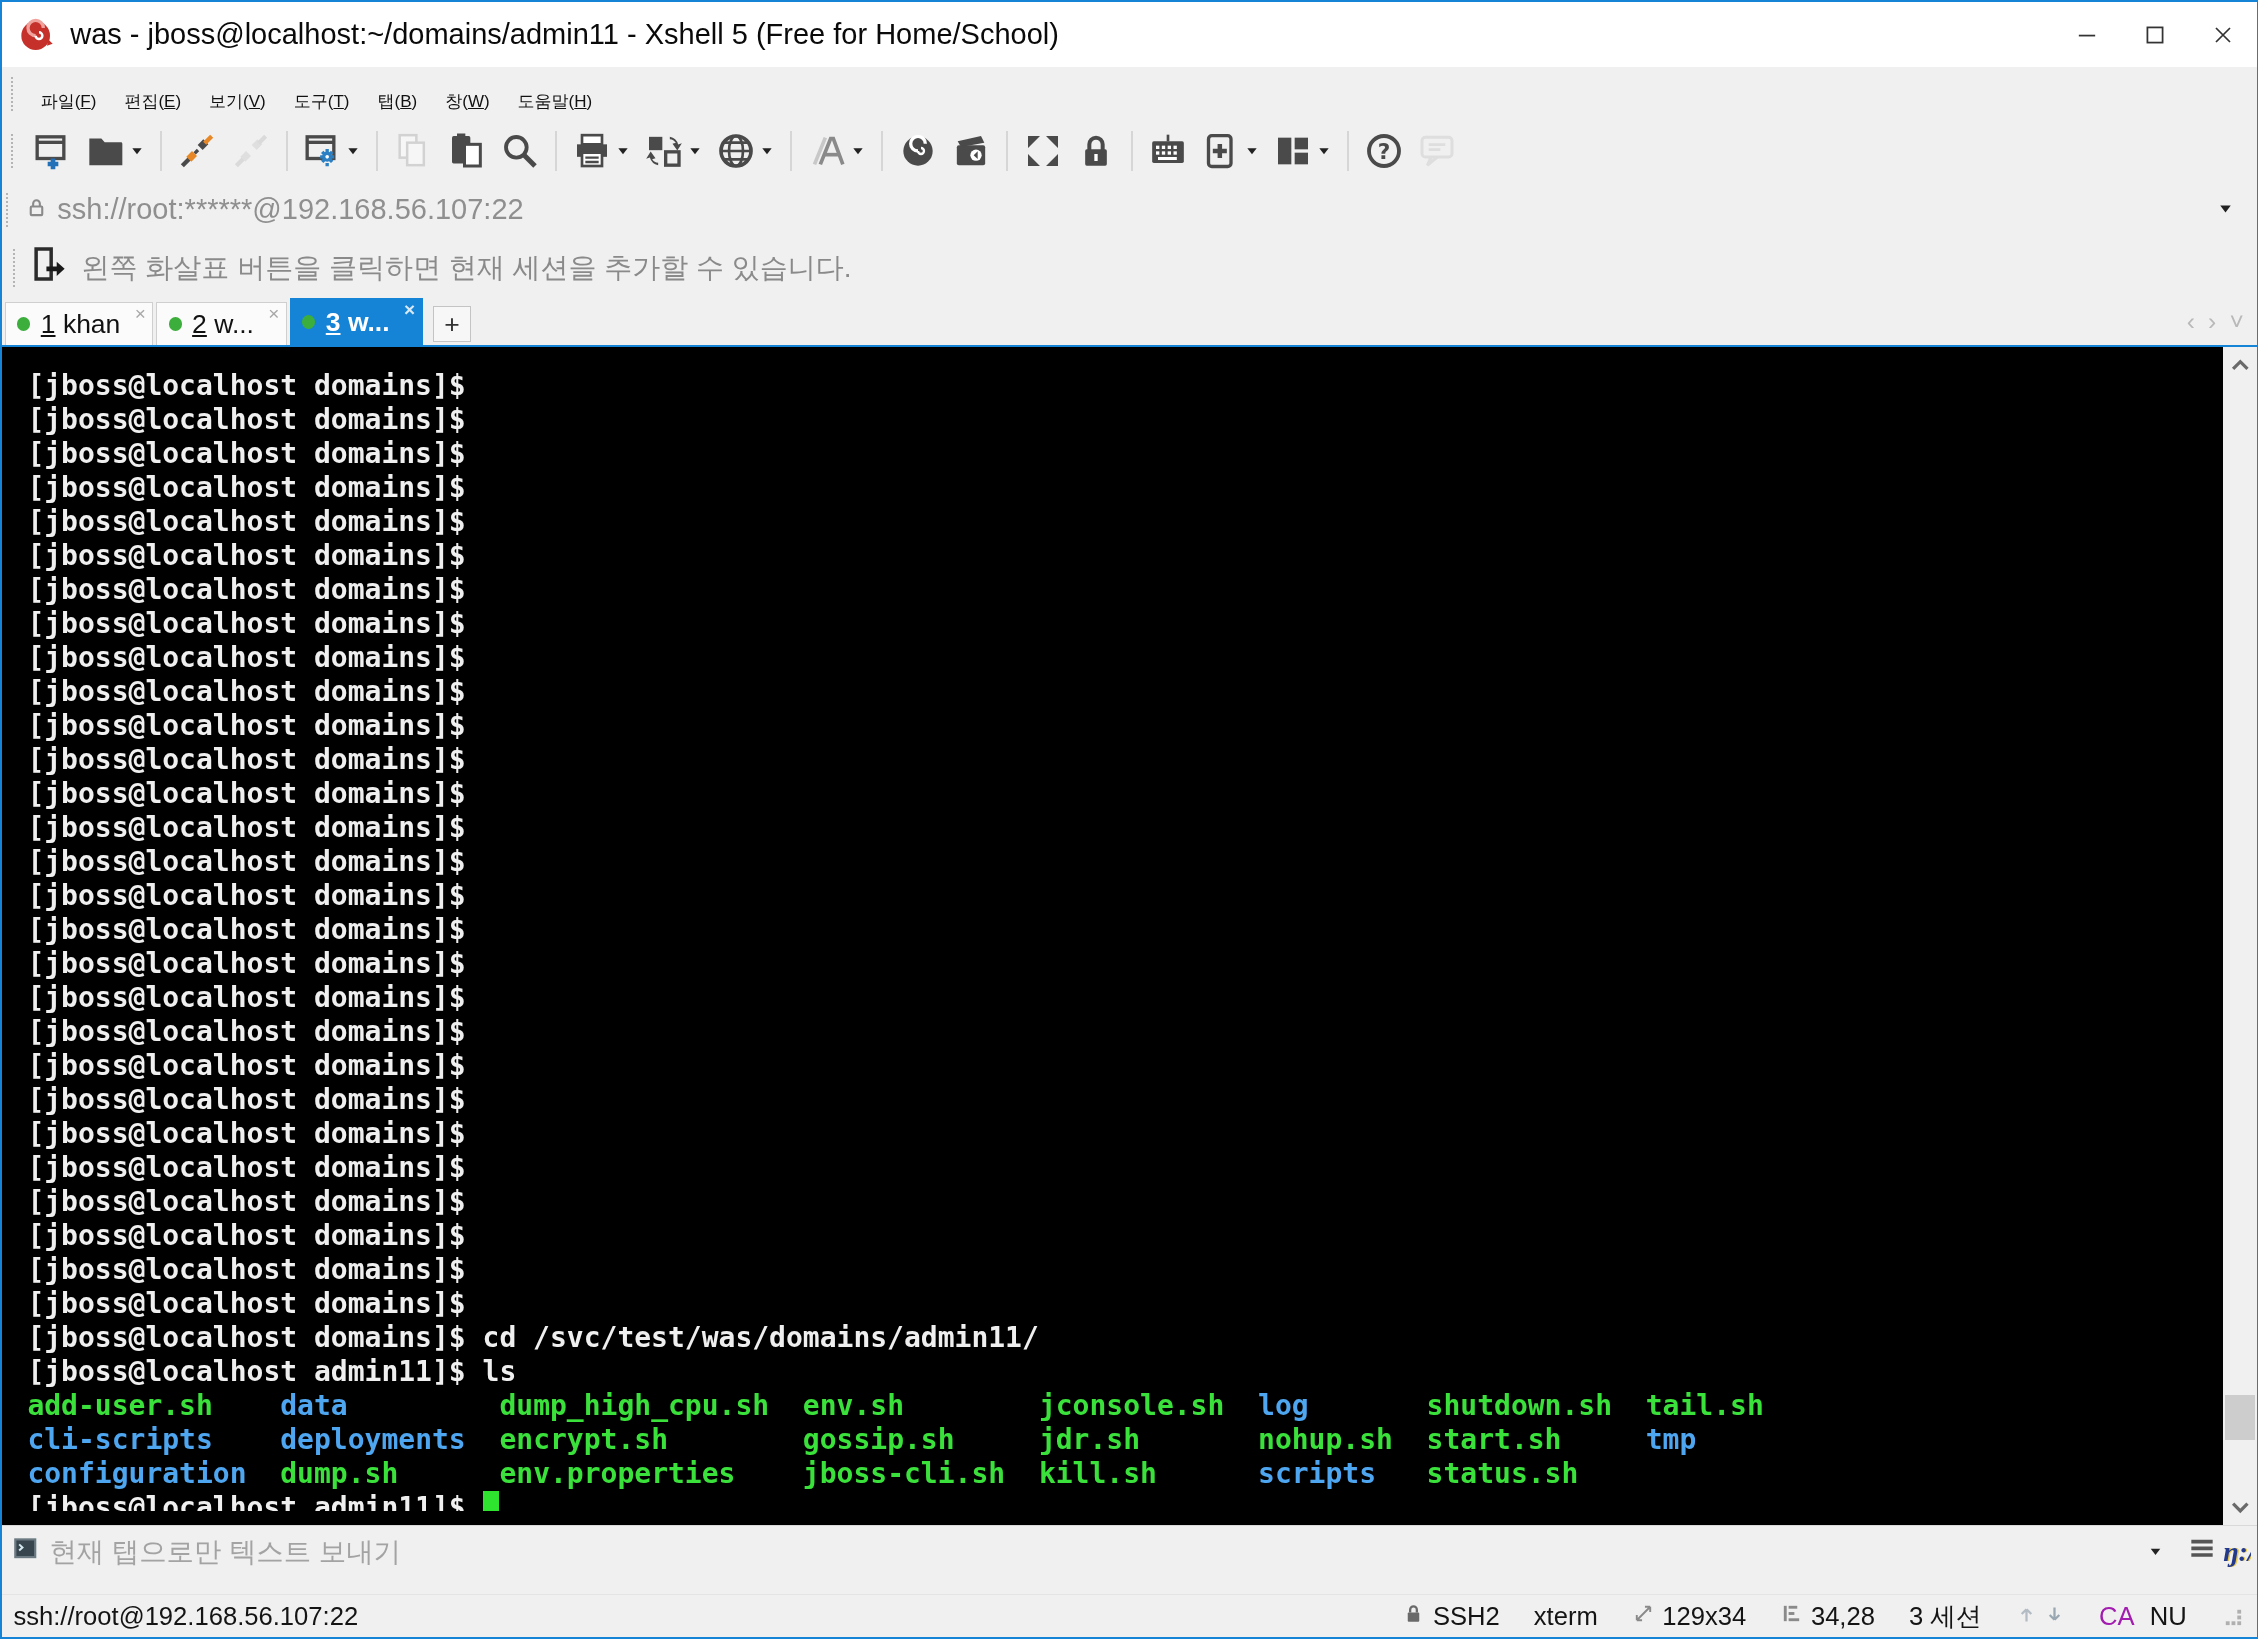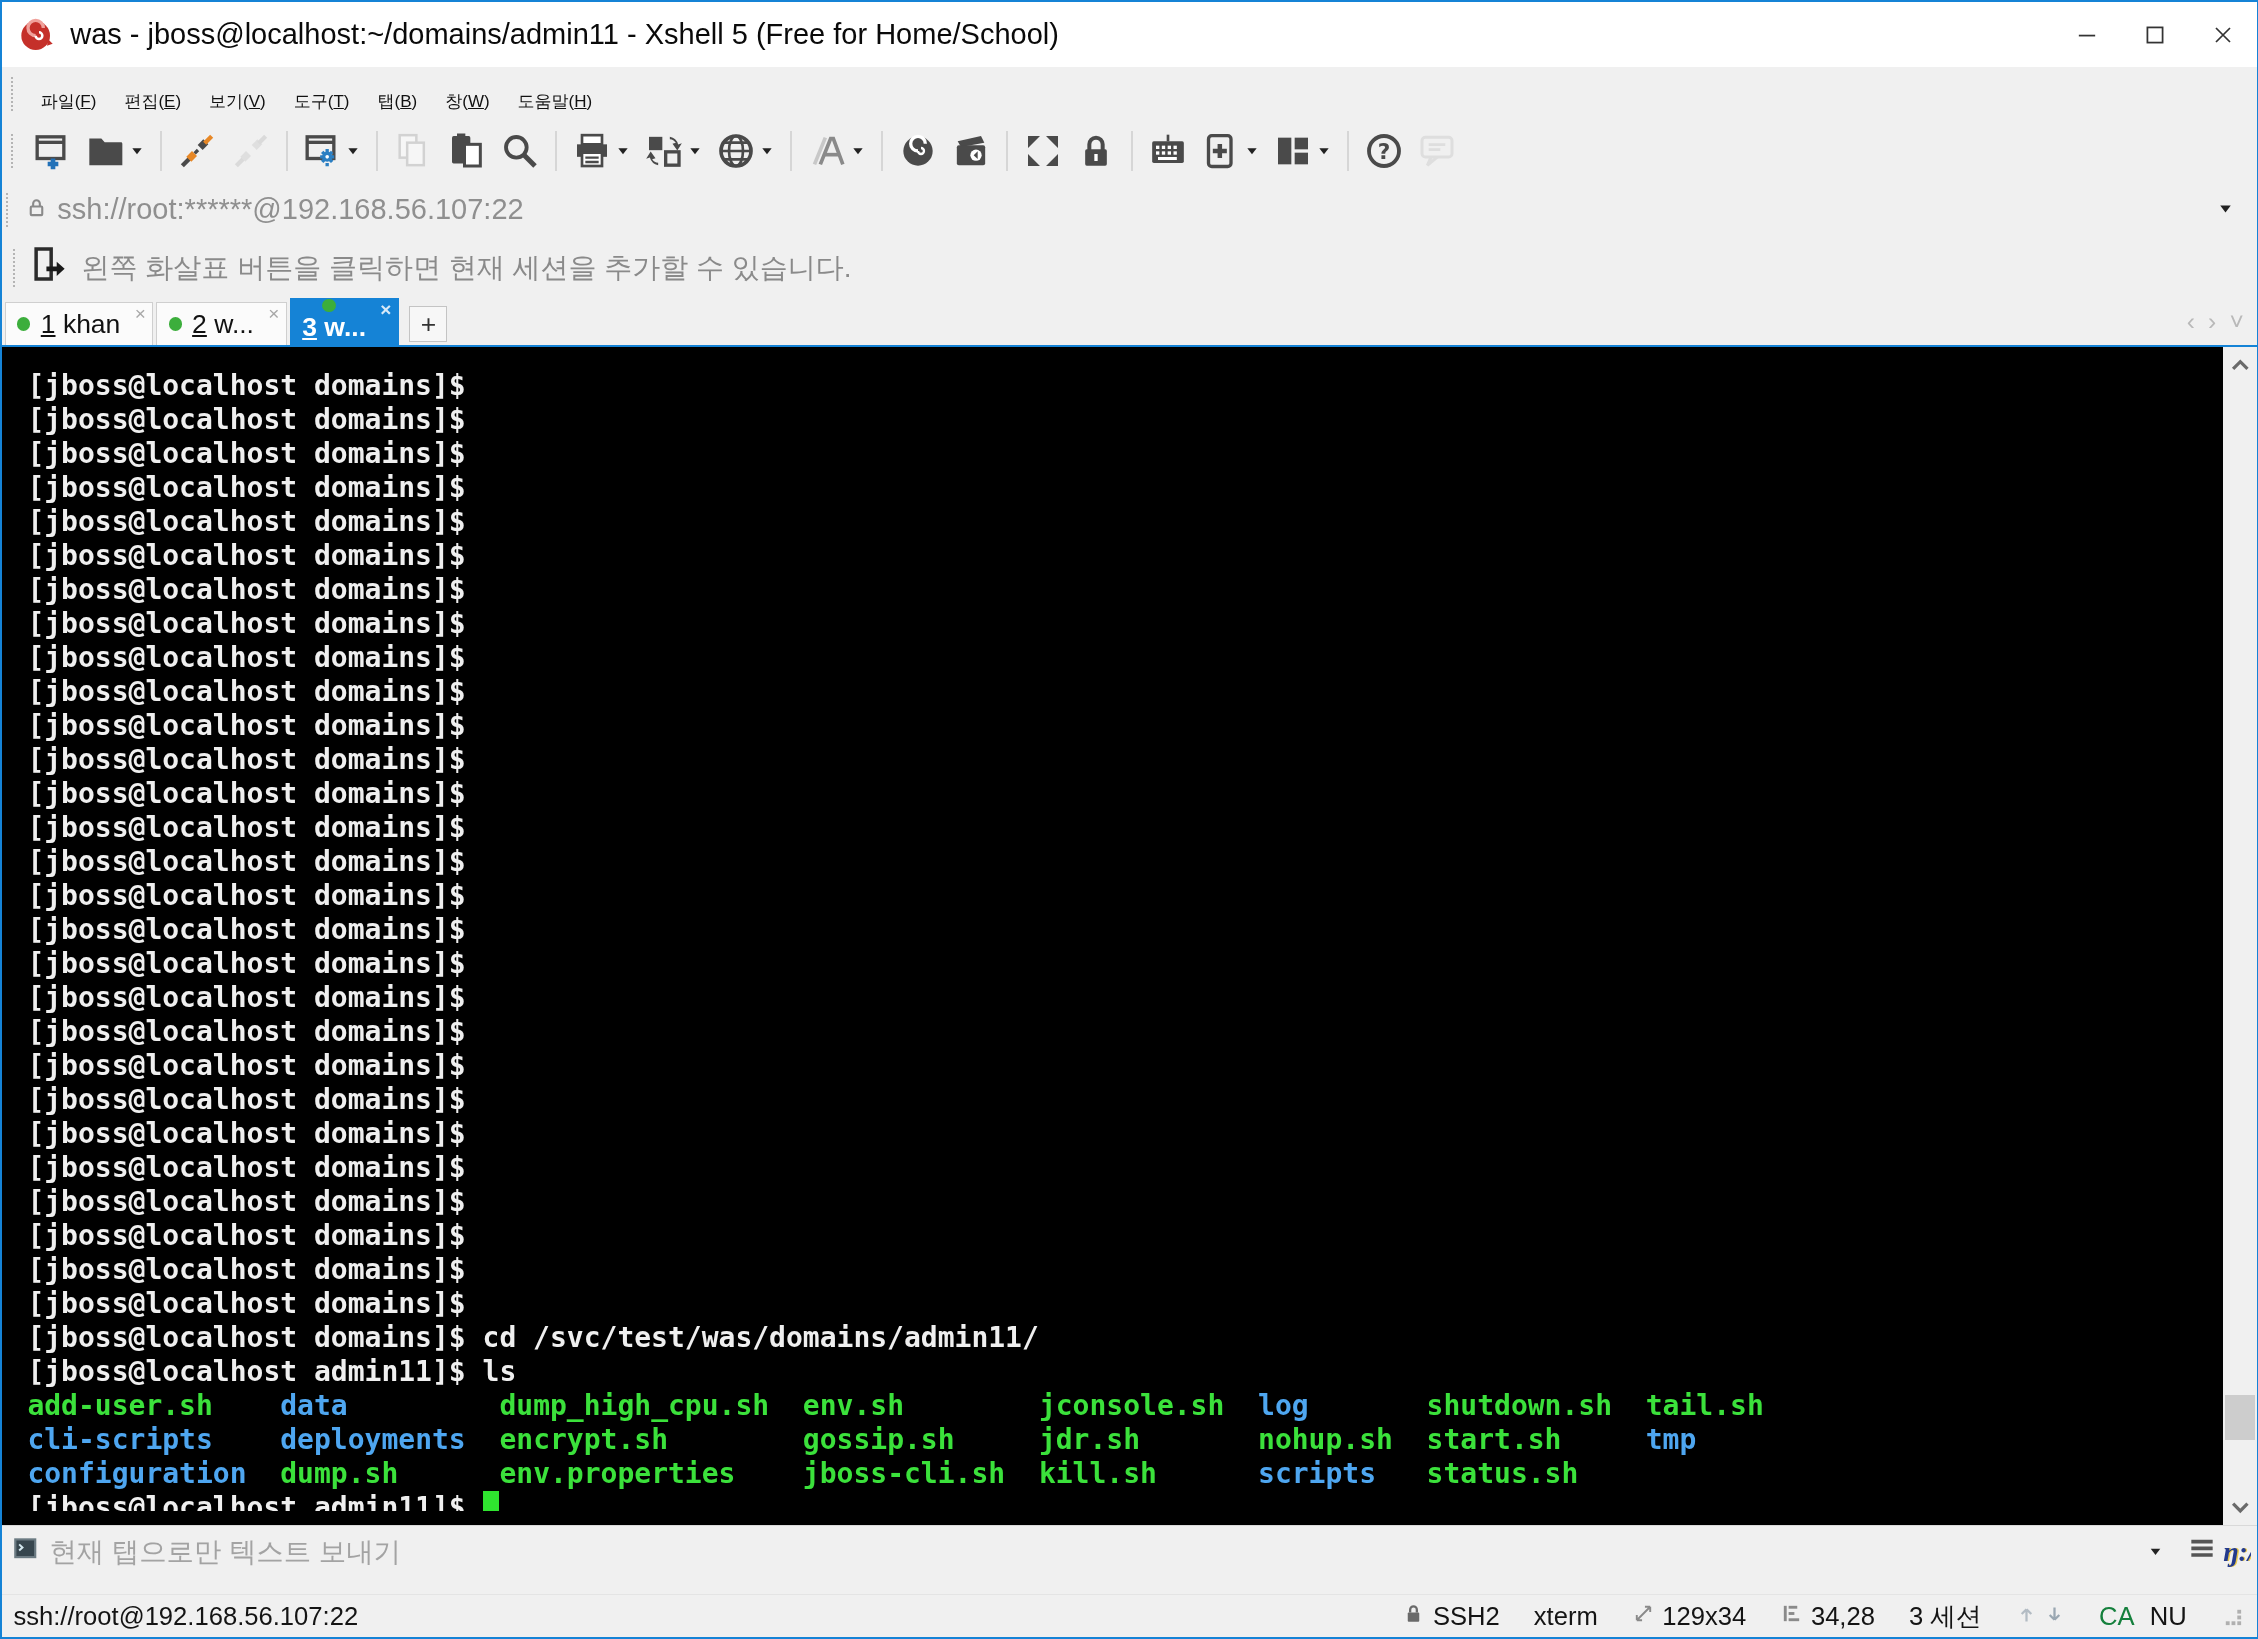--- a/index.html
+++ b/index.html
@@ -38,21 +38,21 @@
   .addr-caret svg{width:21px;height:21px;}
 
   
   .infobar{height:61px;display:flex;align-items:center;font-size:28px;color:#8a8a8a;flex:none;padding-left:7.6px;}
   .infobar .grip{height:38px;}
   .info-ico svg{width:38px;height:38px;margin-right:15px;}
 
   
   .tabbar{height:47px;display:flex;align-items:flex-end;padding-left:2.8px;flex:none;position:relative;}
   .tab{height:43px;display:flex;align-items:center;background:#fbfbfb;border:0.9px solid #cfcfcf;border-bottom:none;padding:0 32px 0 11.4px;margin-right:2.8px;font-size:26.5px;color:#111;position:relative;white-space:nowrap;}
-  .tab.active{background:var(--accent);border-color:var(--accent);color:#fff;font-weight:bold;height:47px;flex-direction:column;}
+  .tab.active{background:var(--accent);border-color:var(--accent);color:#fff;font-weight:bold;height:47px;}
   .tab-dot{width:13.2px;height:13.2px;border-radius:50%;background:#3cae3c;margin-right:10.4px;flex:none;}
   .tab-close{position:absolute;top:0.9px;right:6.6px;font-size:19px;color:#a8a8a8;line-height:19px;}
   .tab.active .tab-close{color:#d8eaf8;}
   .tab-new{width:38px;height:36px;border:0.9px solid #c4c4c4;background:#f7f7f7;font-size:26.5px;color:#333;display:flex;align-items:center;justify-content:center;margin-left:7.6px;margin-bottom:2.8px;}
   .tab-nav{position:absolute;right:13.2px;bottom:9.5px;display:flex;gap:13.2px;color:#b9b9b9;font-size:24.6px;}
 
   
   .terminal{flex:1;background:#000;border-top:2.8px solid var(--accent);display:flex;overflow:hidden;}
   #term-content{flex:1;margin:14px;padding:7.6px 0 0 11.4px;font:bold 28px/34px "DejaVu Sans Mono",monospace;color:#efefef;white-space:pre;overflow:hidden;}
   .tline{height:34px;}
@@ -73,21 +73,21 @@
   .send-caret svg{width:19px;height:19px;}
   .send-menu{margin:0 5.7px 0 21px;}
   .send-menu svg{width:32px;height:32px;}
   .partial-badge{width:28px;overflow:hidden;font:bold italic 28px "Liberation Serif","DejaVu Serif",serif;color:#233a8c;text-shadow:1.4px 0 #e8c84a;white-space:nowrap;}
 
   
   .statusbar{height:43px;background:#f0f0f0;display:flex;align-items:center;font-size:25.6px;color:#141414;flex:none;padding:0 13.2px 0 11.4px;border-top:0.9px solid #e4e4e4;margin-top:16px;}
   .status-right{margin-left:auto;display:flex;align-items:center;gap:34px;}
   .sbi{display:flex;align-items:center;gap:7.6px;white-space:nowrap;}
   .sbi svg{width:23px;height:23px;}
-  .kb-ind .caps{color:#15803d;}
+  .kb-ind .caps{color:#a21caf;}
   .kb-ind .num{color:#141414;margin-left:7.6px;}
   .arrows svg{width:21px;height:21px;}
   .grip-corner svg{width:23px;height:23px;display:block;}
 </style>
 </head>
 <body>
 
 <div class="window">
 
   <div class="titlebar">

